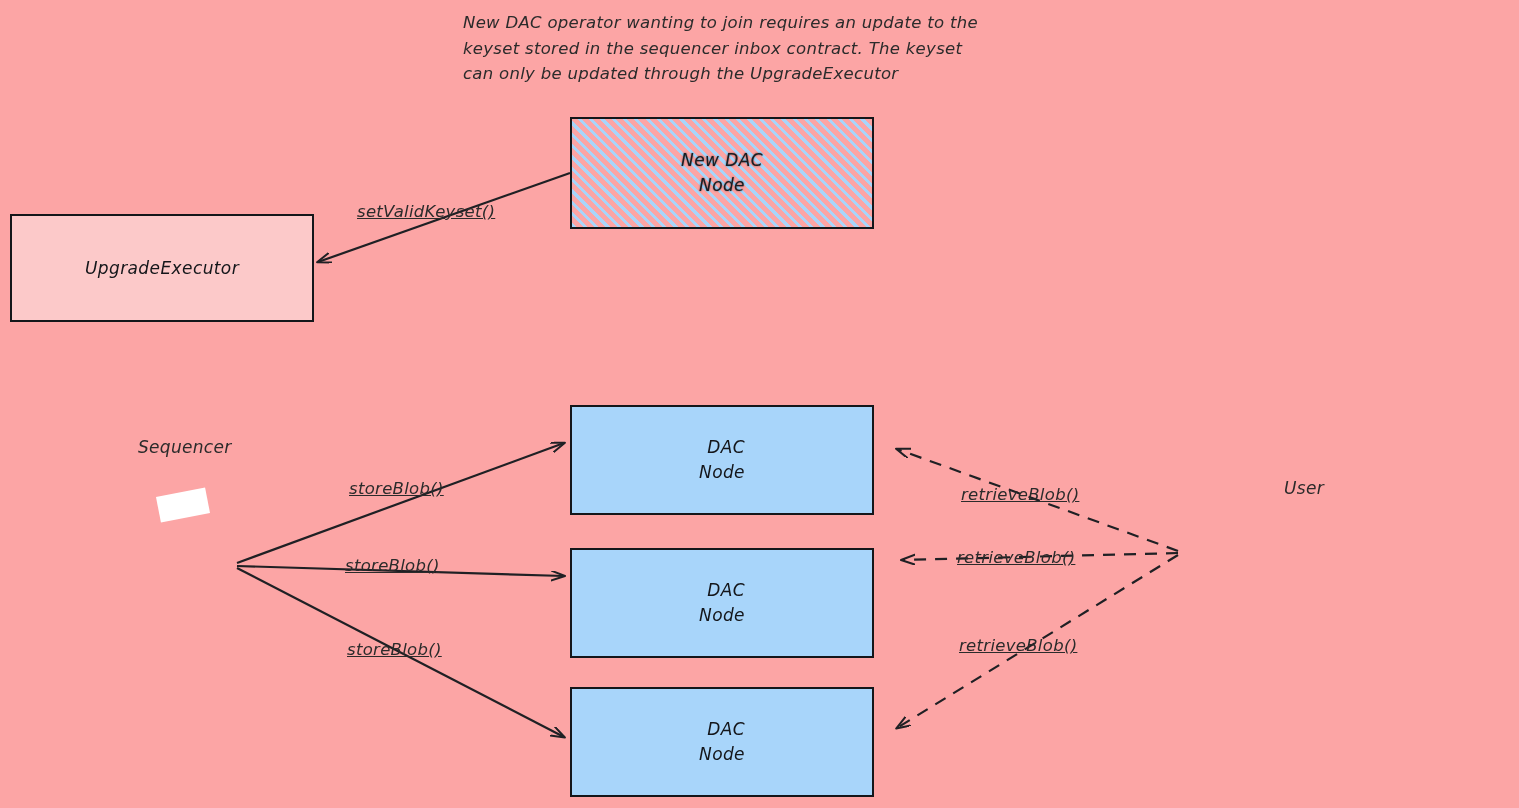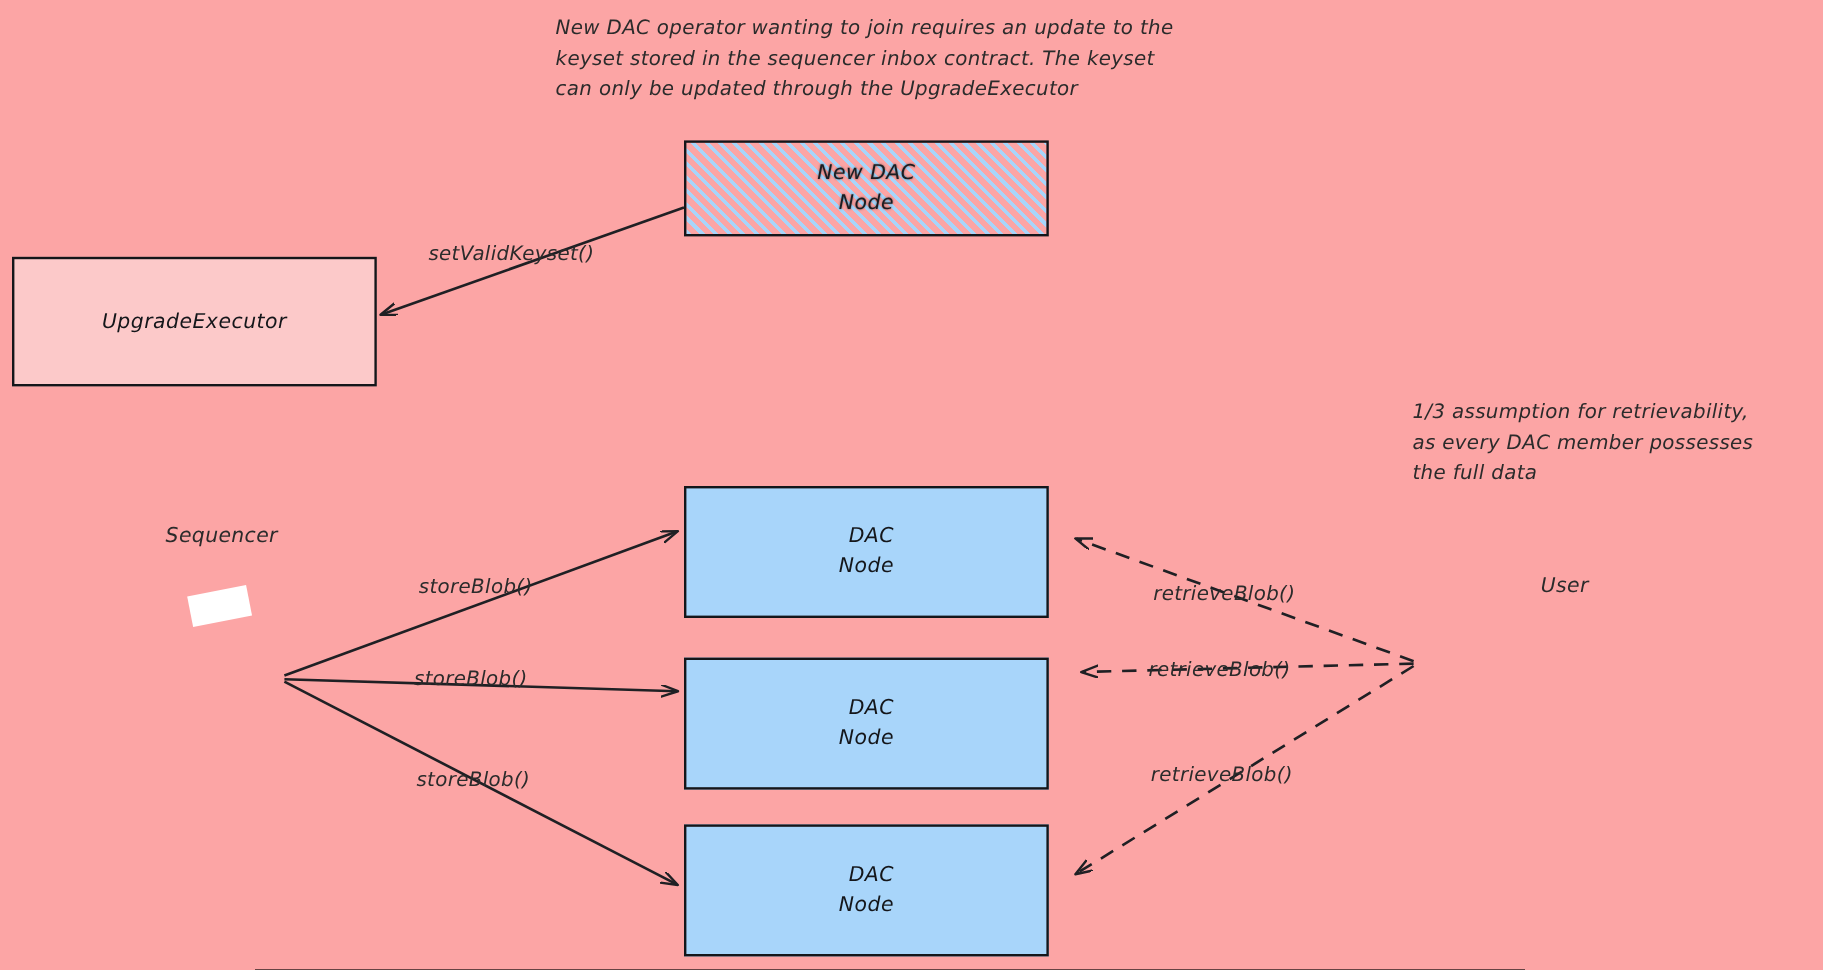--- a/index.html
+++ b/index.html
@@ -73,20 +73,21 @@
   }
   .edge-label {
     position: absolute;
     font-family: "DejaVu Sans", sans-serif;
     font-size: 16.5px;
     line-height: 20px;
     color: #2b2b2b;
     font-style: italic;
     letter-spacing: 0.3px;
     white-space: nowrap;
+    text-decoration: underline;
   }
   .actor-label {
     position: absolute;
     font-family: "DejaVu Sans", sans-serif;
     font-size: 17px;
     color: #2b2b2b;
     font-style: italic;
     letter-spacing: 0.3px;
     white-space: nowrap;
   }
@@ -119,26 +120,23 @@
 
     <path d="M1178,551 L897,449" fill="none" stroke="#1f2024" stroke-width="2.2" stroke-dasharray="12 9" marker-end="url(#arrowDashed)"></path>
     <path d="M1178,553 L902,560" fill="none" stroke="#1f2024" stroke-width="2.2" stroke-dasharray="12 9" marker-end="url(#arrowDashed)"></path>
     <path d="M1178,555 L897,728" fill="none" stroke="#1f2024" stroke-width="2.2" stroke-dasharray="12 9" marker-end="url(#arrowDashed)"></path>
   </svg>
 
   <div class="note" style="left:463px; top:10px; width:625px;">New DAC operator wanting to join requires an update to the
 keyset stored in the sequencer inbox contract. The keyset
 can only be updated through the UpgradeExecutor</div>
 
-  <div class="note" style="left:1177px; top:330px; width:330px;">1/3 assumption for retrievability,
-as every DAC member possesses
-the full data</div>
 
 
-  <div class="box box-hatch" style="left:570px; top:117px; width:304px; height:80px;">
+  <div class="box box-hatch" style="left:570px; top:117px; width:304px; height:112px;">
     <span class="box-label">New DAC
 Node</span>
   </div>
 
   <div class="box box-pink" style="left:10px; top:214px; width:304px; height:108px;">
     <span class="box-label">UpgradeExecutor</span>
   </div>
 
   <div class="box box-blue" style="left:570px; top:405px; width:304px; height:110px;">
     <span class="box-label">DAC

